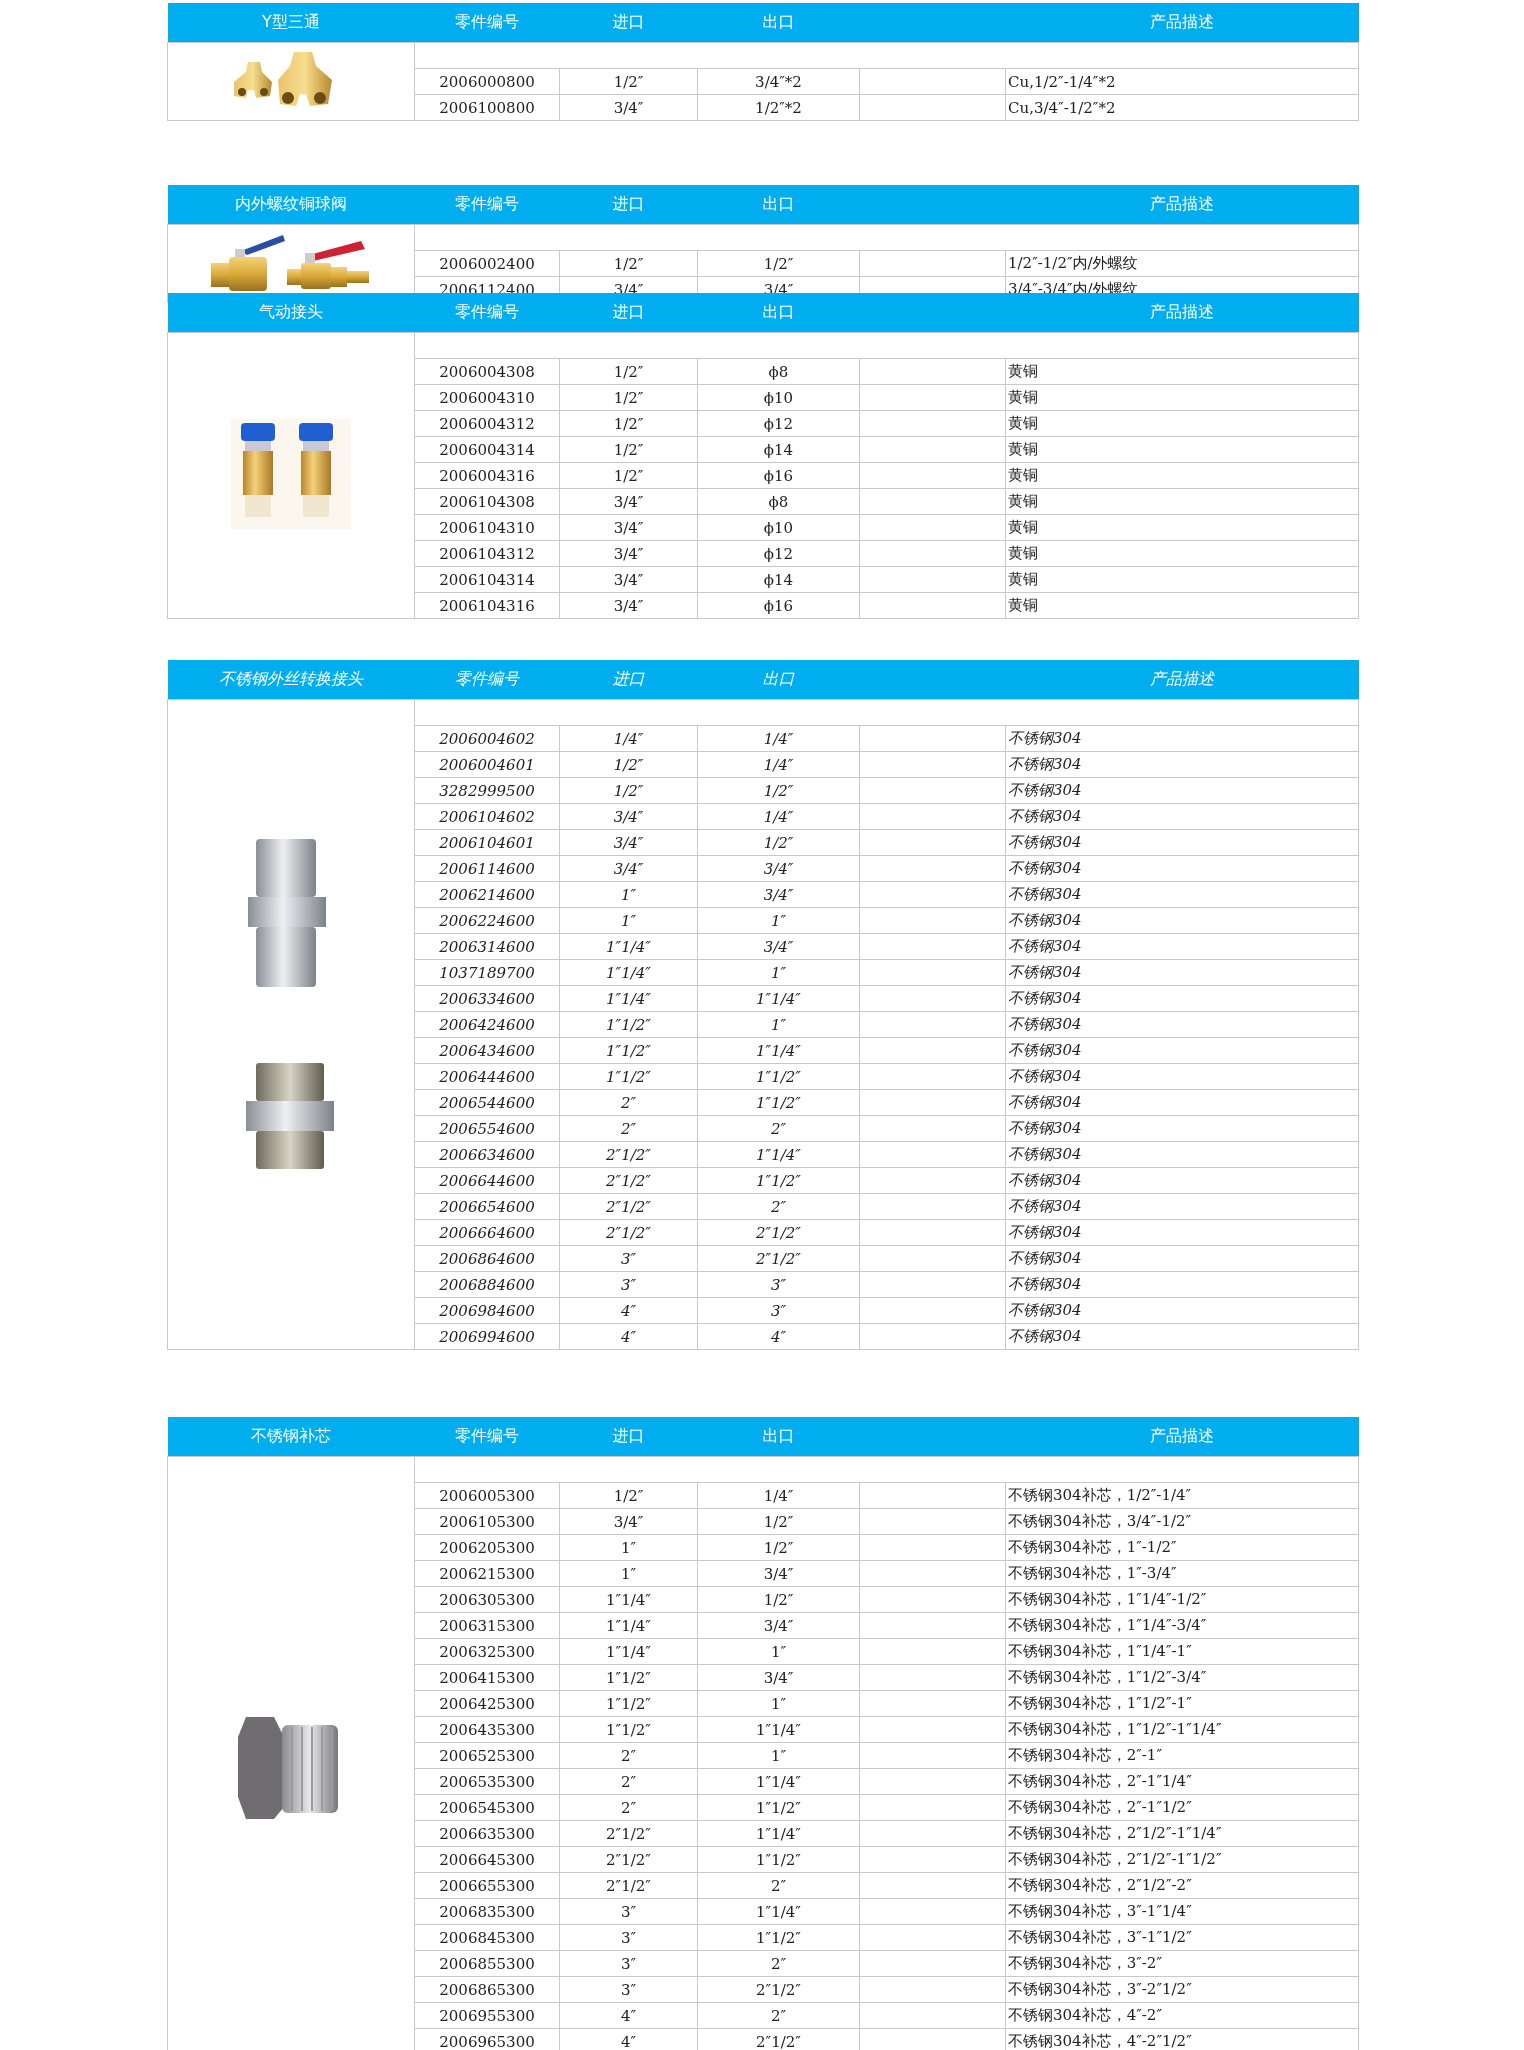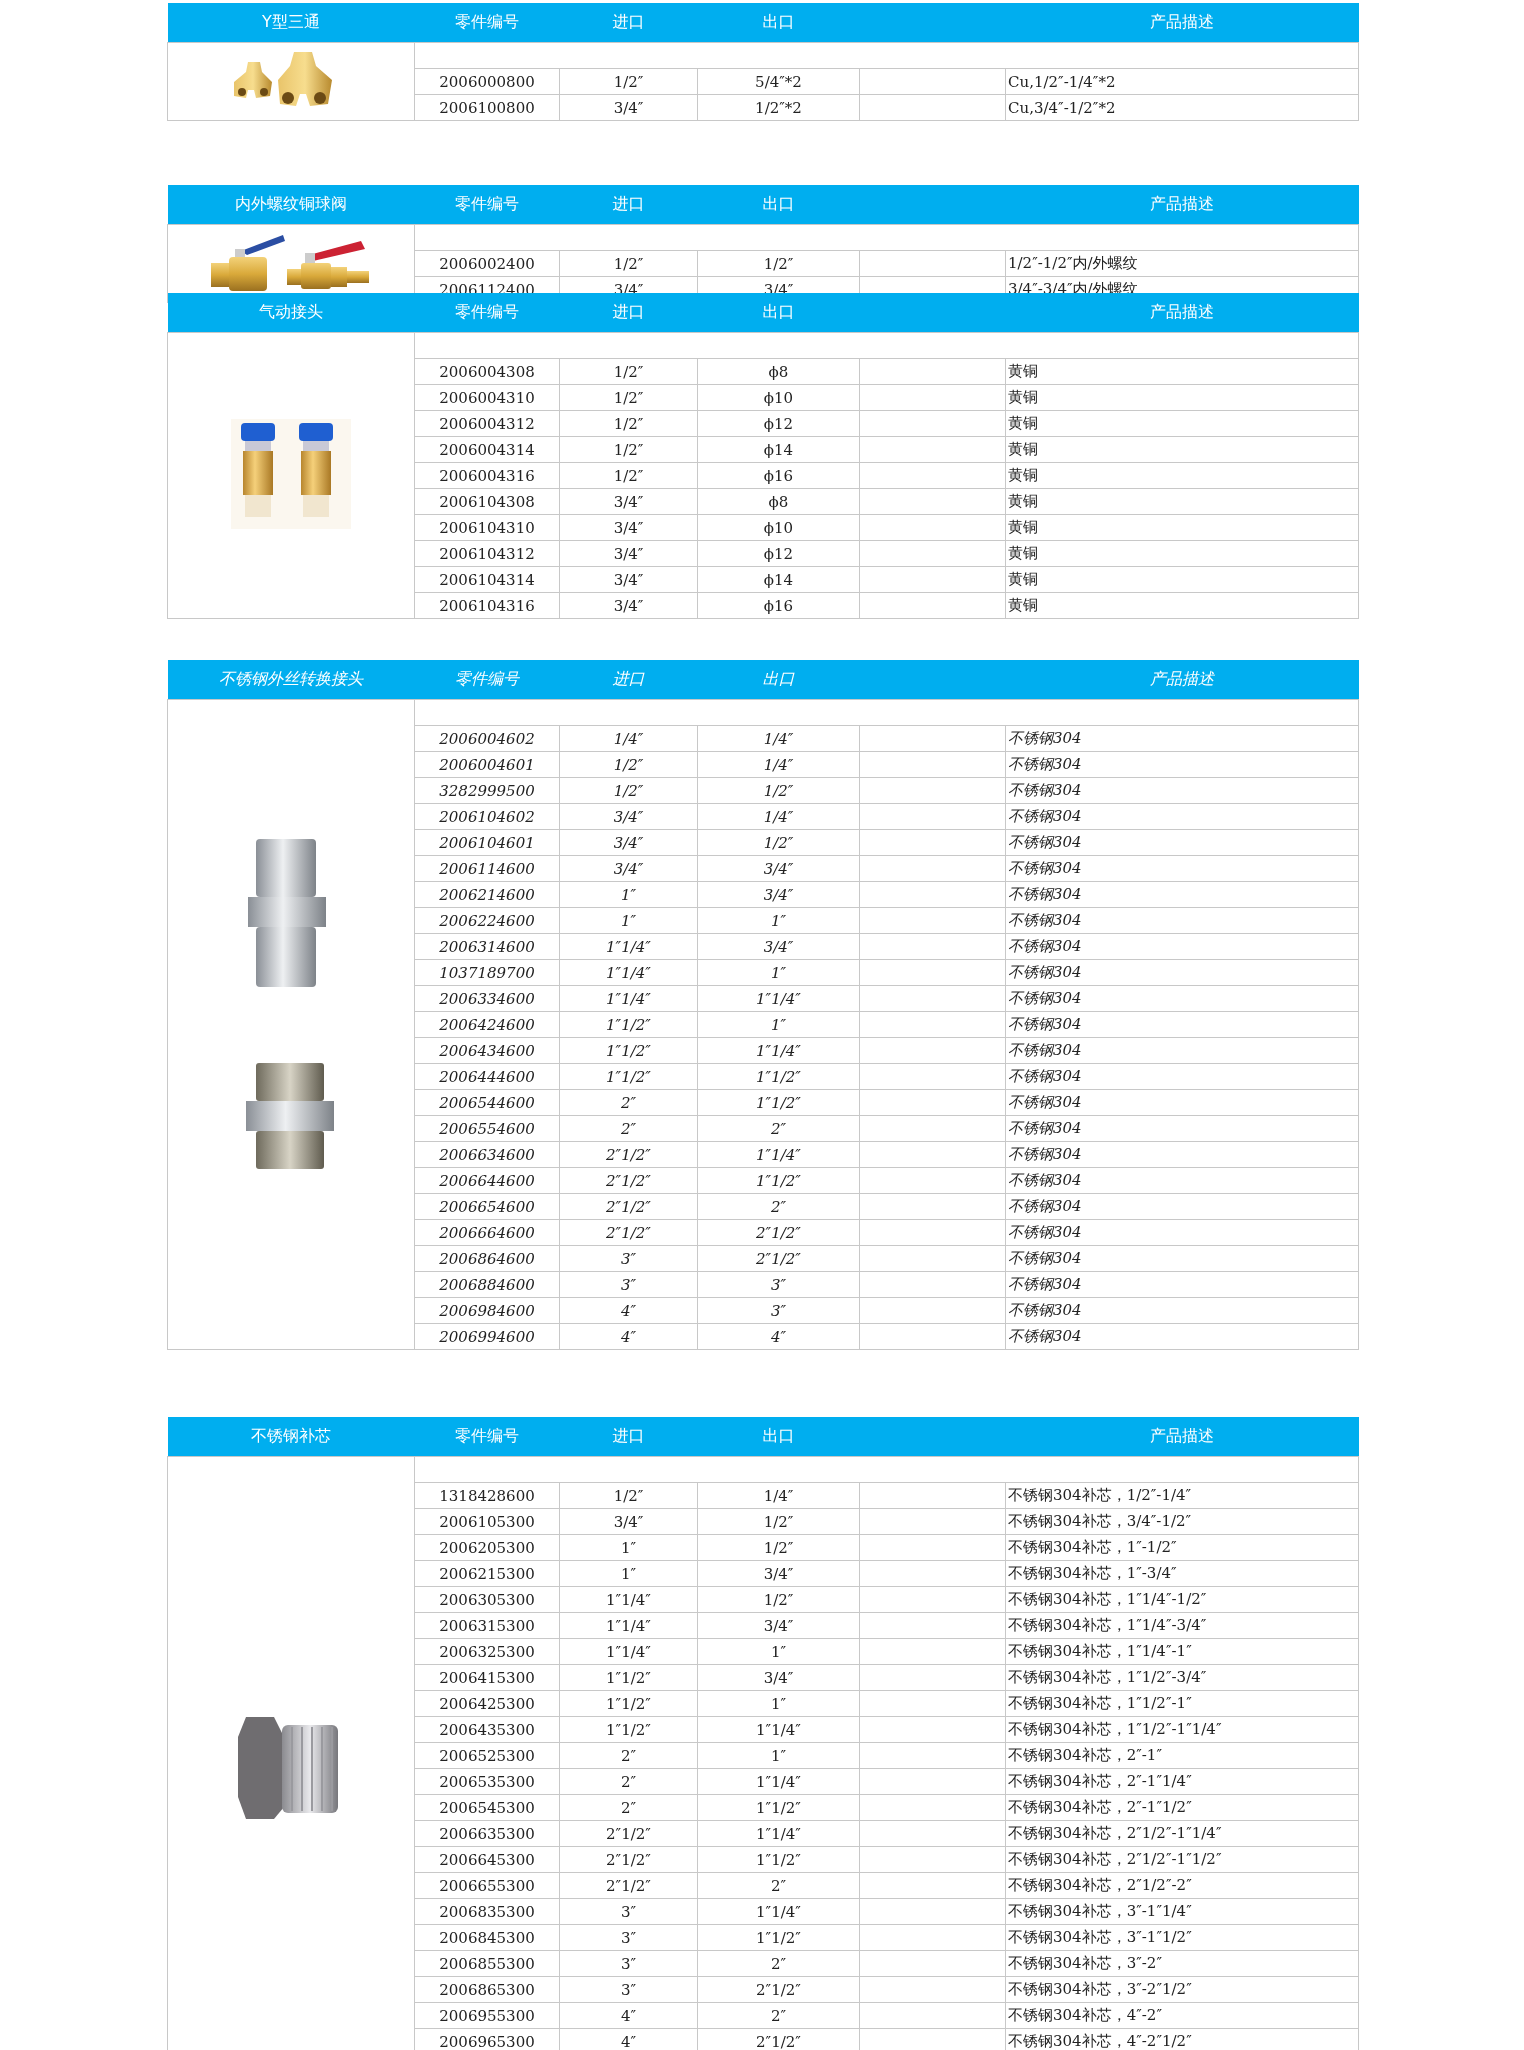--- a/index.html
+++ b/index.html
@@ -57,21 +57,21 @@
     <path d="M68 2 L86 2 L90 16 L106 30 L102 54 L84 56 L80 44 L74 44 L70 56 L54 54 L52 30 L64 16 Z" fill="url(#brass1)"></path>
     <circle cx="62" cy="48" r="6" fill="#6b4a14"></circle>
                   <circle cx="94" cy="48" r="6" fill="#6b4a14"></circle>
   </svg>
 </span></td>
             <td colspan="5" class="blankrow"></td>
           </tr>
           <tr>
             <td>2006000800</td>
             <td>1/2″</td>
-            <td>5/4″*2</td>
+            <td>3/4″*2</td>
             <td></td>
             <td class="desc">Cu,1/2″-1/4″*2</td>
           </tr>
           <tr>
             <td>2006100800</td>
             <td>3/4″</td>
             <td>1/2″*2</td>
             <td></td>
             <td class="desc">Cu,3/4″-1/2″*2</td>
           </tr>
@@ -512,21 +512,21 @@
                     <line x1="66" y1="20" x2="66" y2="104"></line>
       <line x1="76" y1="20" x2="76" y2="104"></line>
                     <line x1="86" y1="20" x2="86" y2="104"></line>
       <line x1="96" y1="20" x2="96" y2="104"></line>
     </g>
   </svg>
 </span></td>
             <td colspan="5" class="blankrow"></td>
           </tr>
           <tr>
-            <td>1318428600</td>
+            <td>2006005300</td>
             <td>1/2″</td>
             <td>1/4″</td>
             <td></td>
             <td class="desc">不锈钢304补芯，1/2″-1/4″</td>
           </tr>
           <tr>
             <td>2006105300</td>
             <td>3/4″</td>
             <td>1/2″</td>
             <td></td>

